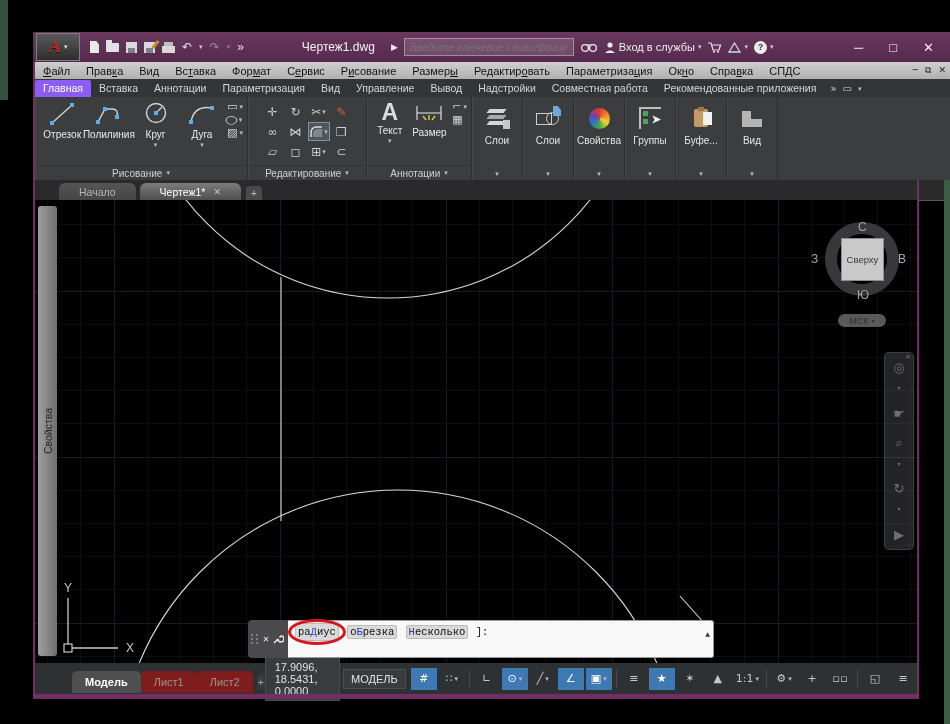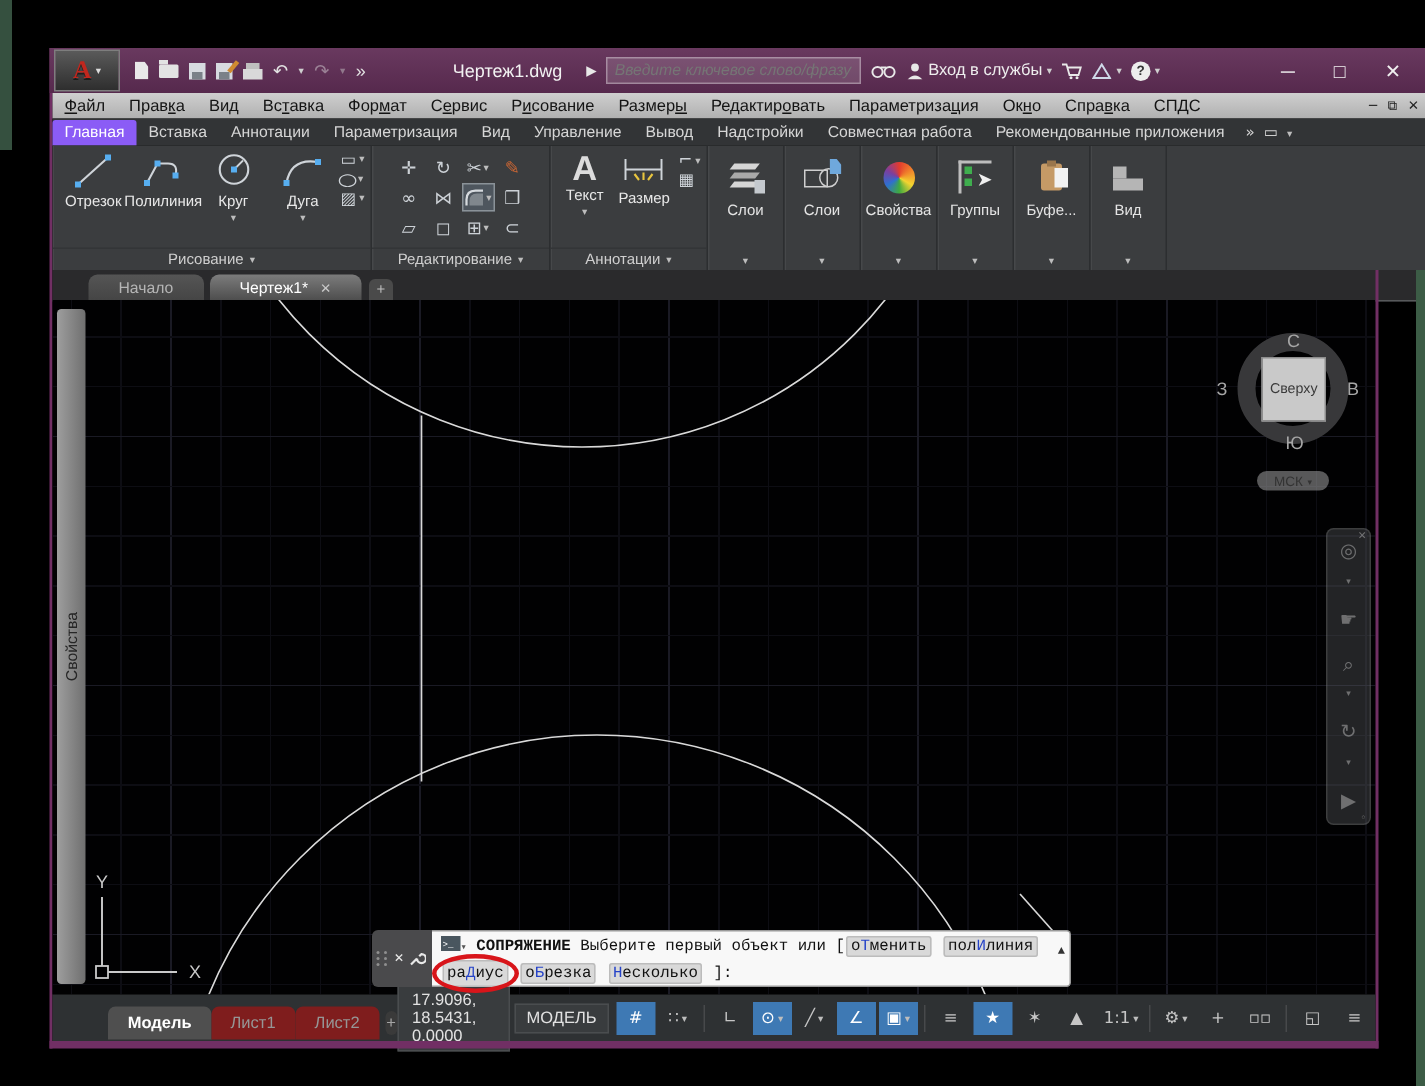--- a/index.html
+++ b/index.html
@@ -673,23 +673,19 @@
           <i></i>
           <i></i>
         </span>
       <span style="font-size:10px;">✕</span>
       <svg width="12" height="12">
         <path d="M2,10 L6,6 M6,6 a3,3 0 1 0 3,-3 l-1.5,1.5" fill="none" stroke="#e8e8e8" stroke-width="1.5"></path>
       </svg>
     </div>
     <div class="cmd-main">
       <div>
-        <span class="term-ic"></span><span style="font-size:7px;color:#555;">▾</span>
-        <b>СОПРЯЖЕНИЕ</b><span> Выберите первый объект или [</span><span id="chips1"><span class="chip">о<span class="cap">Т</span>менить</span> <span class="chip">пол<span class="cap">И</span>линия</span> </span>
-      </div>
-      <div>
         <span id="chips2"><span class="chip circled">ра<span class="cap">Д</span>иус</span> <span class="chip">о<span class="cap">Б</span>резка</span> <span class="chip"><span class="cap">Н</span>есколько</span> </span><span>]:</span>
       </div>
       <span class="cmd-up">▲</span>
     </div>
   </div>
 
 </div>
 
 </body></html>

